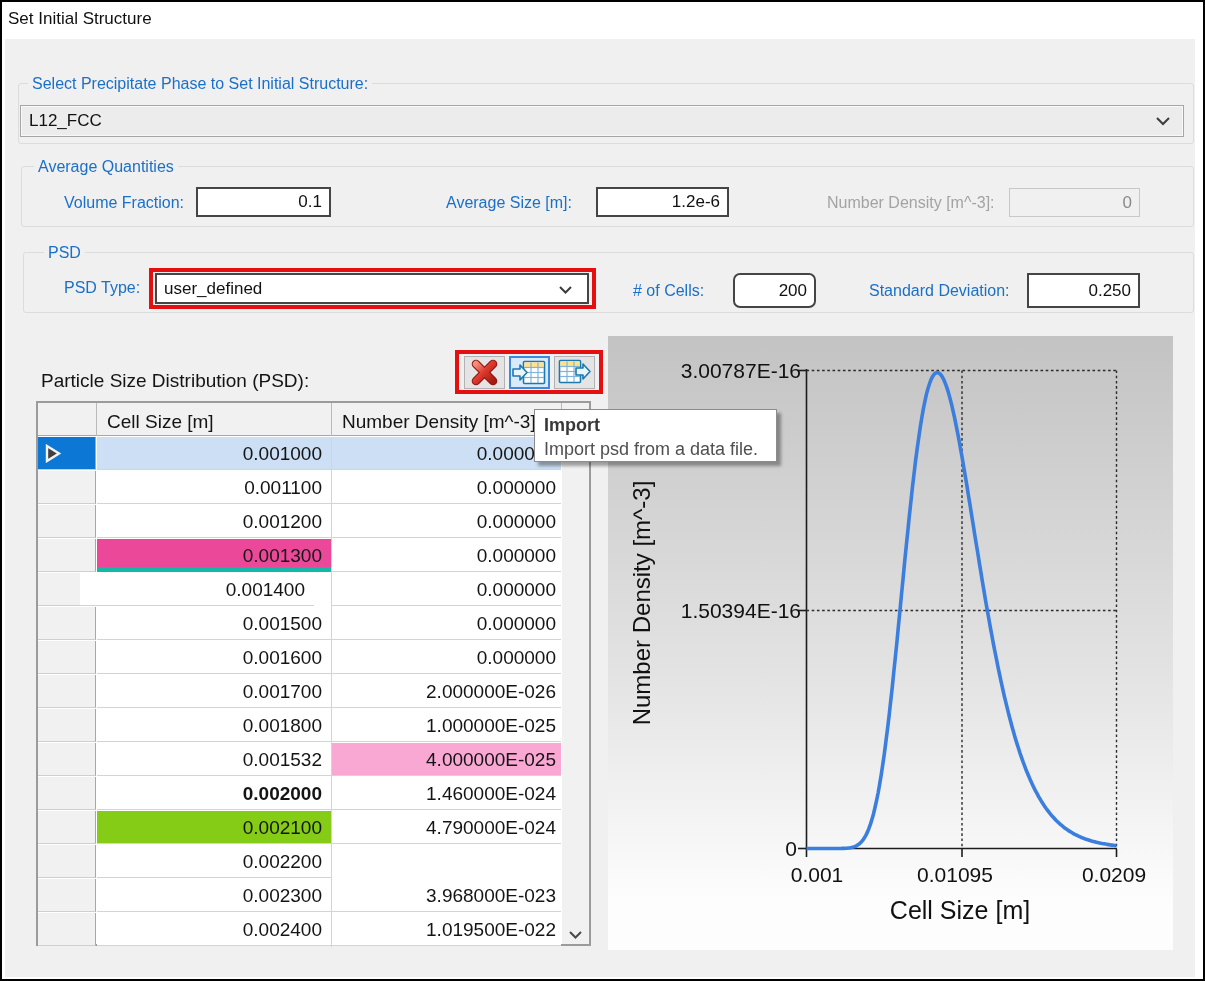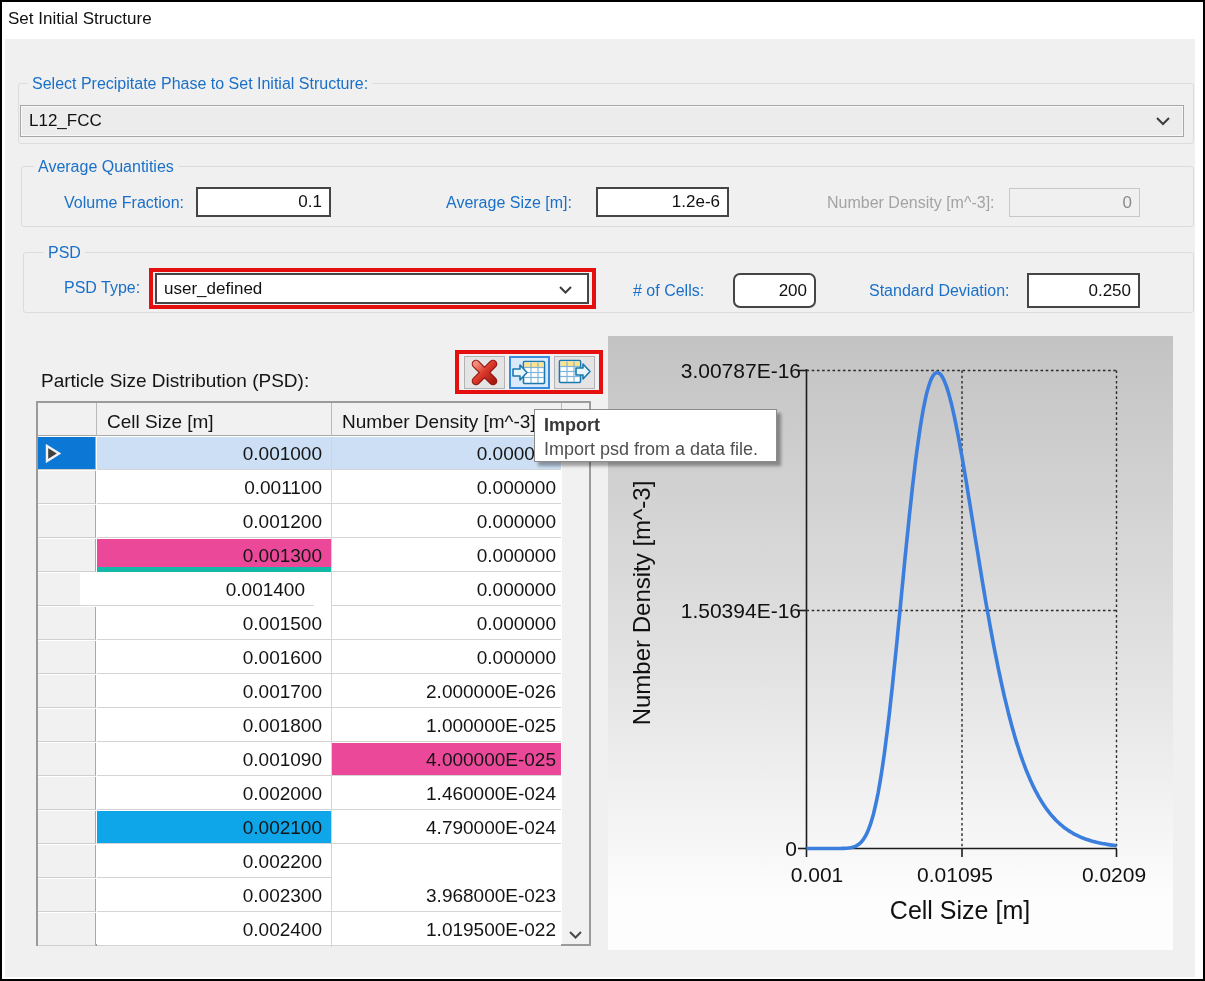--- a/index.html
+++ b/index.html
@@ -142,27 +142,27 @@
   <div class="abs" style="left:0;top:238px;width:58px;height:33px;background:#f1f1f1;border-right:1px solid #a8a8a8;border-bottom:1px solid #cfcfcf;"></div>
   <div class="abs" style="left:59px;top:238px;width:234px;height:33px;background:#fff;border-bottom:1px solid #d4d4d4;font-size:19px;color:#141414;text-align:right;padding:6px 9px 0 0;">0.001600</div>
   <div class="abs" style="left:294px;top:238px;width:229px;height:33px;background:#fff;border-bottom:1px solid #d4d4d4;font-size:19px;color:#141414;text-align:right;padding:6px 5px 0 0;">0.000000</div>
   <div class="abs" style="left:0;top:272px;width:58px;height:33px;background:#f1f1f1;border-right:1px solid #a8a8a8;border-bottom:1px solid #cfcfcf;"></div>
   <div class="abs" style="left:59px;top:272px;width:234px;height:33px;background:#fff;border-bottom:1px solid #d4d4d4;font-size:19px;color:#141414;text-align:right;padding:6px 9px 0 0;">0.001700</div>
   <div class="abs" style="left:294px;top:272px;width:229px;height:33px;background:#fff;border-bottom:1px solid #d4d4d4;font-size:19px;color:#141414;text-align:right;padding:6px 5px 0 0;">2.000000E-026</div>
   <div class="abs" style="left:0;top:306px;width:58px;height:33px;background:#f1f1f1;border-right:1px solid #a8a8a8;border-bottom:1px solid #cfcfcf;"></div>
   <div class="abs" style="left:59px;top:306px;width:234px;height:33px;background:#fff;border-bottom:1px solid #d4d4d4;font-size:19px;color:#141414;text-align:right;padding:6px 9px 0 0;">0.001800</div>
   <div class="abs" style="left:294px;top:306px;width:229px;height:33px;background:#fff;border-bottom:1px solid #d4d4d4;font-size:19px;color:#141414;text-align:right;padding:6px 5px 0 0;">1.000000E-025</div>
   <div class="abs" style="left:0;top:340px;width:58px;height:33px;background:#f1f1f1;border-right:1px solid #a8a8a8;border-bottom:1px solid #cfcfcf;"></div>
-  <div class="abs" style="left:59px;top:340px;width:234px;height:33px;background:#fff;border-bottom:1px solid #d4d4d4;font-size:19px;color:#141414;text-align:right;padding:6px 9px 0 0;">0.001090</div>
-  <div class="abs" style="left:294px;top:340px;width:229px;height:33px;background:#ec4899;border-bottom:1px solid #d4d4d4;font-size:19px;color:#141414;text-align:right;padding:6px 5px 0 0;">4.000000E-025</div>
+  <div class="abs" style="left:59px;top:340px;width:234px;height:33px;background:#fff;border-bottom:1px solid #d4d4d4;font-size:19px;color:#141414;text-align:right;padding:6px 9px 0 0;">0.001532</div>
+  <div class="abs" style="left:294px;top:340px;width:229px;height:33px;background:#f9a8d4;border-bottom:1px solid #d4d4d4;font-size:19px;color:#141414;text-align:right;padding:6px 5px 0 0;">4.000000E-025</div>
   <div class="abs" style="left:0;top:374px;width:58px;height:33px;background:#f1f1f1;border-right:1px solid #a8a8a8;border-bottom:1px solid #cfcfcf;"></div>
-  <div class="abs" style="left:59px;top:374px;width:234px;height:33px;background:#fff;border-bottom:1px solid #d4d4d4;font-size:19px;color:#141414;text-align:right;padding:6px 9px 0 0;">0.002000</div>
+  <div class="abs" style="left:59px;top:374px;width:234px;height:33px;background:#fff;border-bottom:1px solid #d4d4d4;font-size:19px;color:#141414;text-align:right;padding:6px 9px 0 0;font-weight:bold;">0.002000</div>
   <div class="abs" style="left:294px;top:374px;width:229px;height:33px;background:#fff;border-bottom:1px solid #d4d4d4;font-size:19px;color:#141414;text-align:right;padding:6px 5px 0 0;">1.460000E-024</div>
   <div class="abs" style="left:0;top:408px;width:58px;height:33px;background:#f1f1f1;border-right:1px solid #a8a8a8;border-bottom:1px solid #cfcfcf;"></div>
-  <div class="abs" style="left:59px;top:408px;width:234px;height:33px;background:#0ea5e9;border-bottom:1px solid #d4d4d4;font-size:19px;color:#141414;text-align:right;padding:6px 9px 0 0;">0.002100</div>
+  <div class="abs" style="left:59px;top:408px;width:234px;height:33px;background:#84cc16;border-bottom:1px solid #d4d4d4;font-size:19px;color:#141414;text-align:right;padding:6px 9px 0 0;">0.002100</div>
   <div class="abs" style="left:294px;top:408px;width:229px;height:33px;background:#fff;border-bottom:1px solid #d4d4d4;font-size:19px;color:#141414;text-align:right;padding:6px 5px 0 0;">4.790000E-024</div>
   <div class="abs" style="left:0;top:442px;width:58px;height:33px;background:#f1f1f1;border-right:1px solid #a8a8a8;border-bottom:1px solid #cfcfcf;"></div>
   <div class="abs" style="left:59px;top:442px;width:234px;height:33px;background:#fff;border-bottom:1px solid #d4d4d4;font-size:19px;color:#141414;text-align:right;padding:6px 9px 0 0;">0.002200</div>
   <div class="abs" style="left:0;top:476px;width:58px;height:33px;background:#f1f1f1;border-right:1px solid #a8a8a8;border-bottom:1px solid #cfcfcf;"></div>
   <div class="abs" style="left:59px;top:476px;width:234px;height:33px;background:#fff;border-bottom:1px solid #d4d4d4;font-size:19px;color:#141414;text-align:right;padding:6px 9px 0 0;">0.002300</div>
   <div class="abs" style="left:294px;top:476px;width:229px;height:33px;background:#fff;border-bottom:1px solid #d4d4d4;font-size:19px;color:#141414;text-align:right;padding:6px 5px 0 0;">3.968000E-023</div>
   <div class="abs" style="left:0;top:510px;width:58px;height:33px;background:#f1f1f1;border-right:1px solid #a8a8a8;border-bottom:1px solid #cfcfcf;"></div>
   <div class="abs" style="left:59px;top:510px;width:234px;height:33px;background:#fff;border-bottom:1px solid #d4d4d4;font-size:19px;color:#141414;text-align:right;padding:6px 9px 0 0;">0.002400</div>
   <div class="abs" style="left:294px;top:510px;width:229px;height:33px;background:#fff;border-bottom:1px solid #d4d4d4;font-size:19px;color:#141414;text-align:right;padding:6px 5px 0 0;">1.019500E-022</div>
   <div class="abs" style="left:293px;top:34px;width:1px;height:510px;background:#d4d4d4;"></div>

